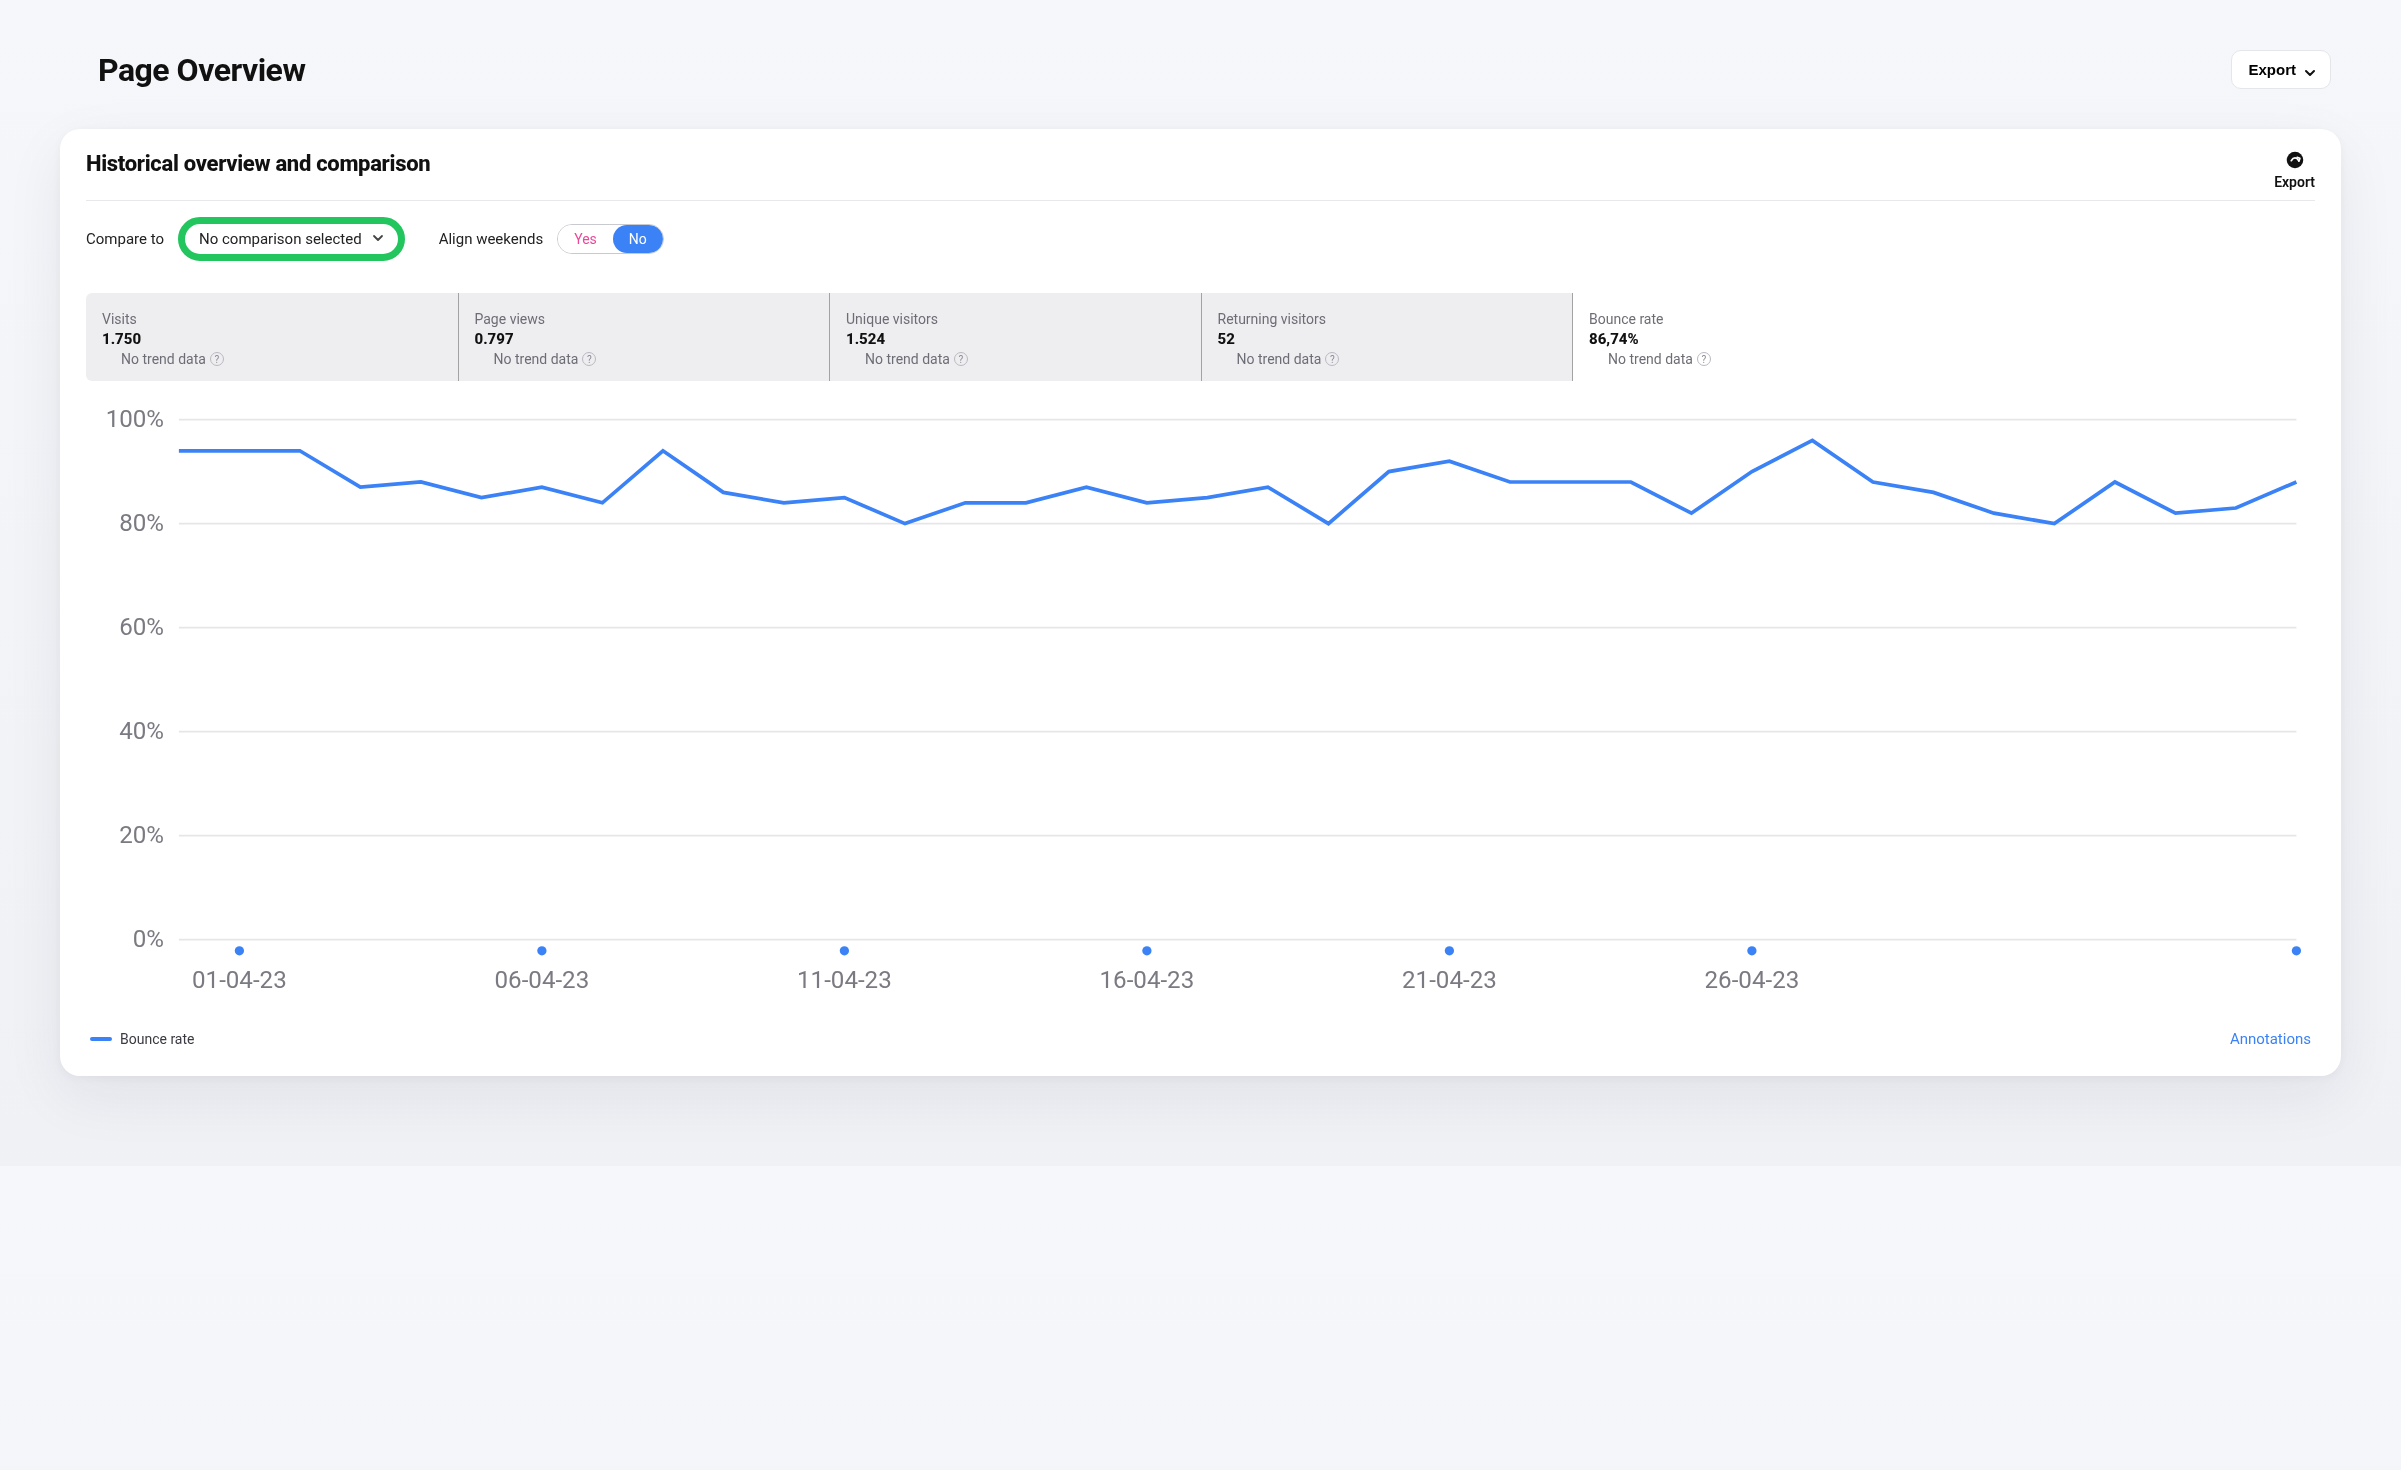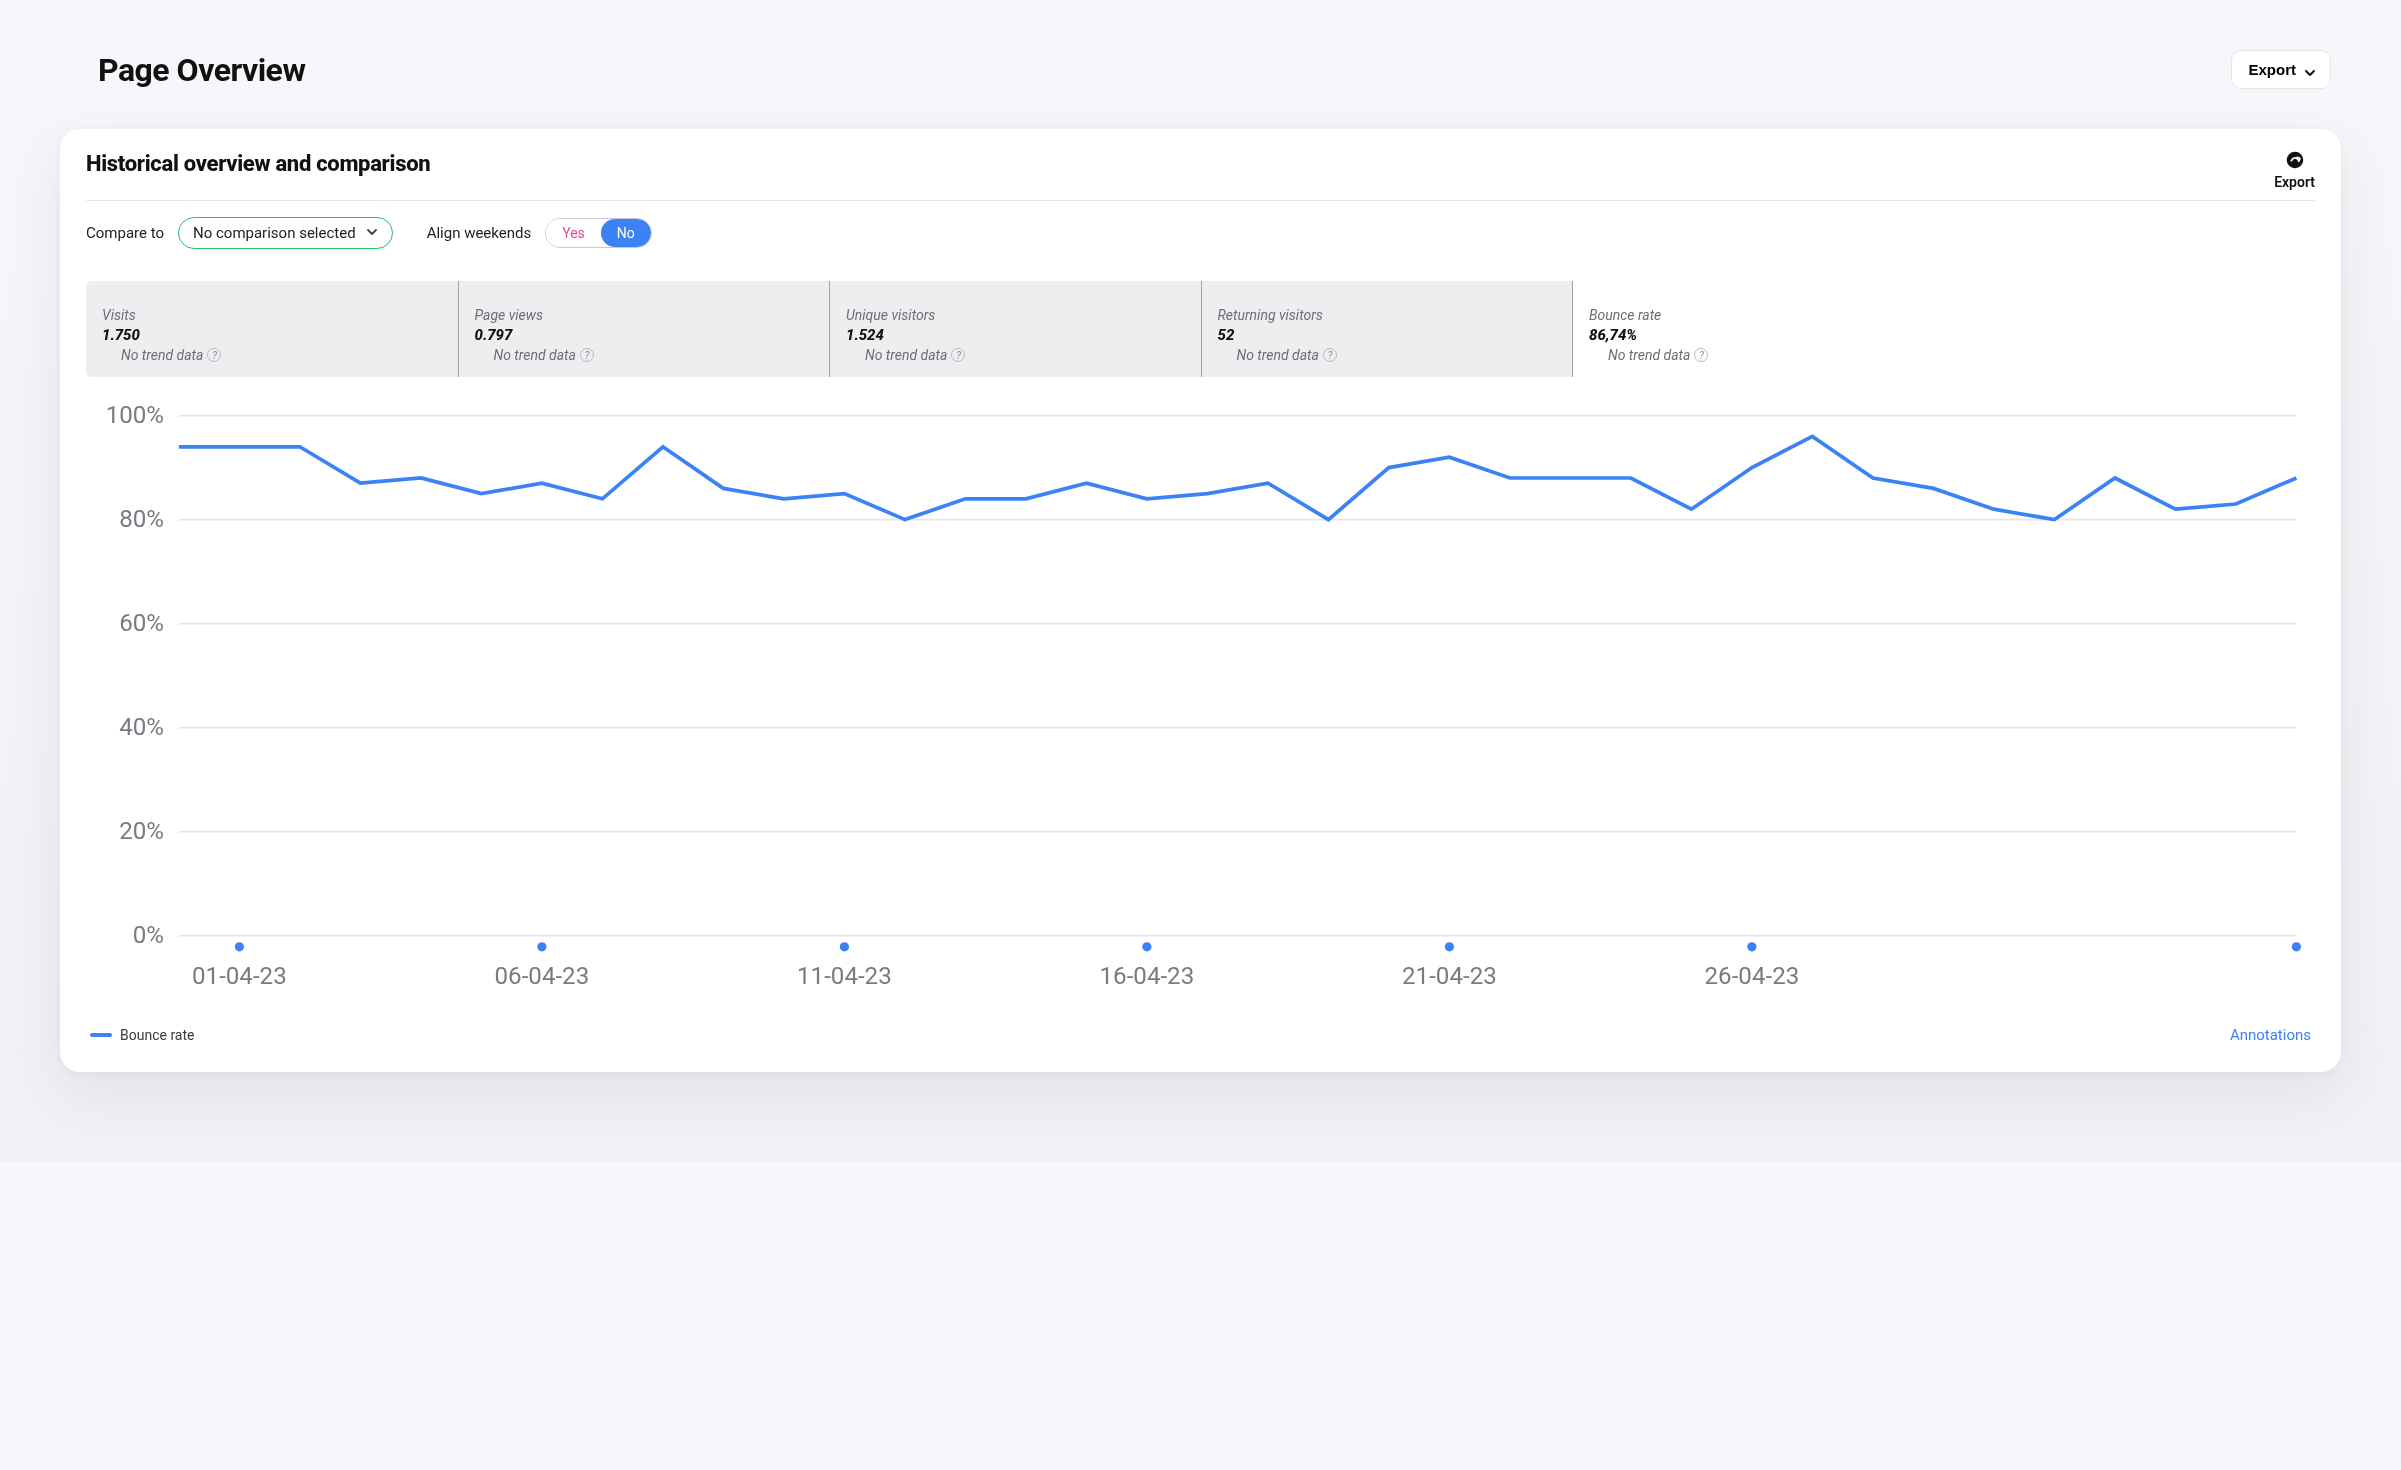--- a/index.html
+++ b/index.html
@@ -68,21 +68,21 @@
   }
   .controls {
     display: flex;
     align-items: center;
     gap: 14px;
     margin-bottom: 32px;
     font-size: 15px;
   }
   .cmp-label { color: #222; }
   .cmp-select {
-    border: 1px solid #22c55e;
+    border: 7px solid #22c55e;
     border-radius: 999px;
     padding: 6px 14px;
     display: flex;
     align-items: center;
     gap: 10px;
     cursor: pointer;
     font-size: 15px;
     color: #222;
   }
   .align-label { color: #222; margin-left: 20px; }
@@ -104,24 +104,23 @@
     color: #fff;
     border-radius: 999px;
   }
   .metrics {
     display: grid;
     grid-template-columns: repeat(6, 1fr);
     border-radius: 6px;
     overflow: hidden;
   }
   .metric {
-    padding: 26px 16px 14px 16px;
+    padding: 18px 16px 14px 16px;
     background: #eeeef0;
     cursor: pointer;
-    font-style: italic;
   }
   .metric + .metric { border-left: 1px solid #a3a3a3; }
   .metric.active { background: #fff; }
   .metric-name { color: #6d6d76; font-size: 14px; margin-bottom: 3px; }
   .metric-value { font-weight: 800; font-size: 15px; margin-bottom: 3px; color: #111; }
   .metric-trend { color: #6d6d76; font-size: 14px; display: flex; align-items: center; gap: 4px; margin-left: 19px; }
   .q-icon {
     display:inline-flex; align-items:center; justify-content:center;
     width:14px; height:14px; border:1px solid #b9b9c2; border-radius:50%;
     font-size:10px; color:#8a8a94;

